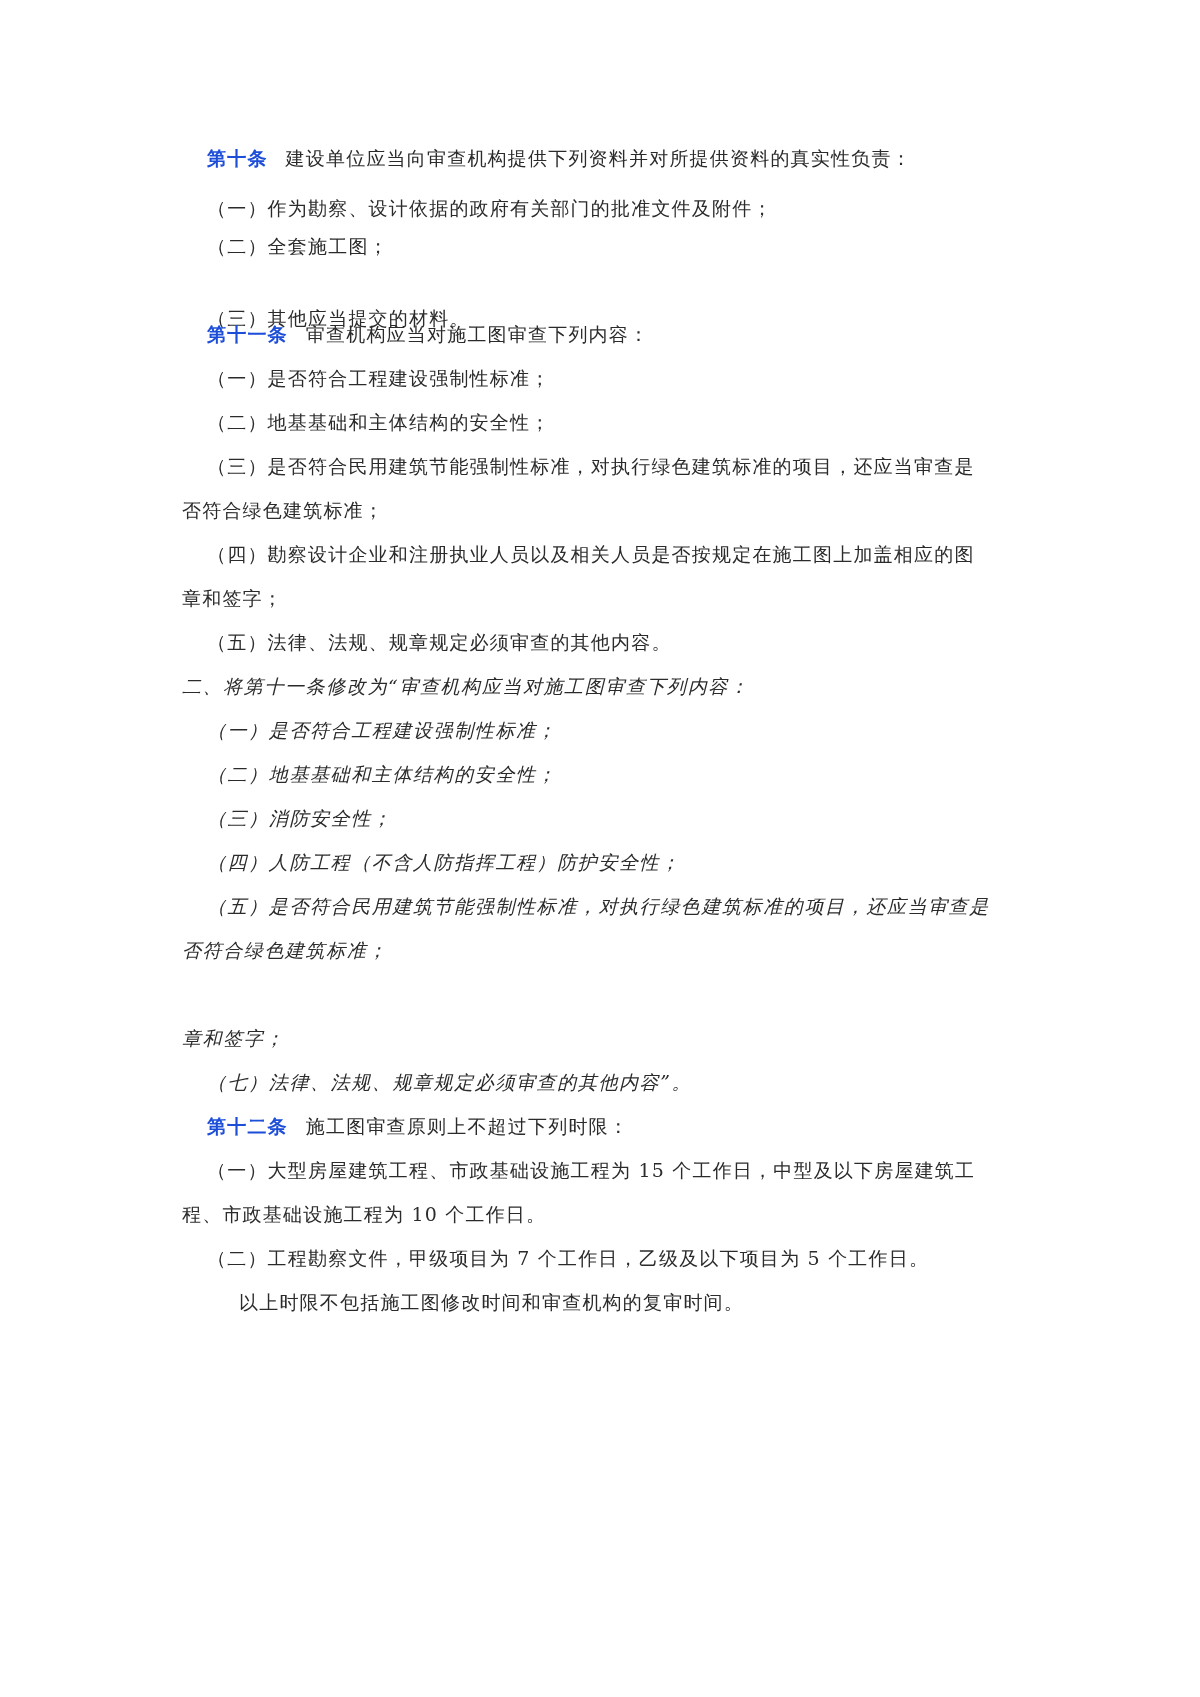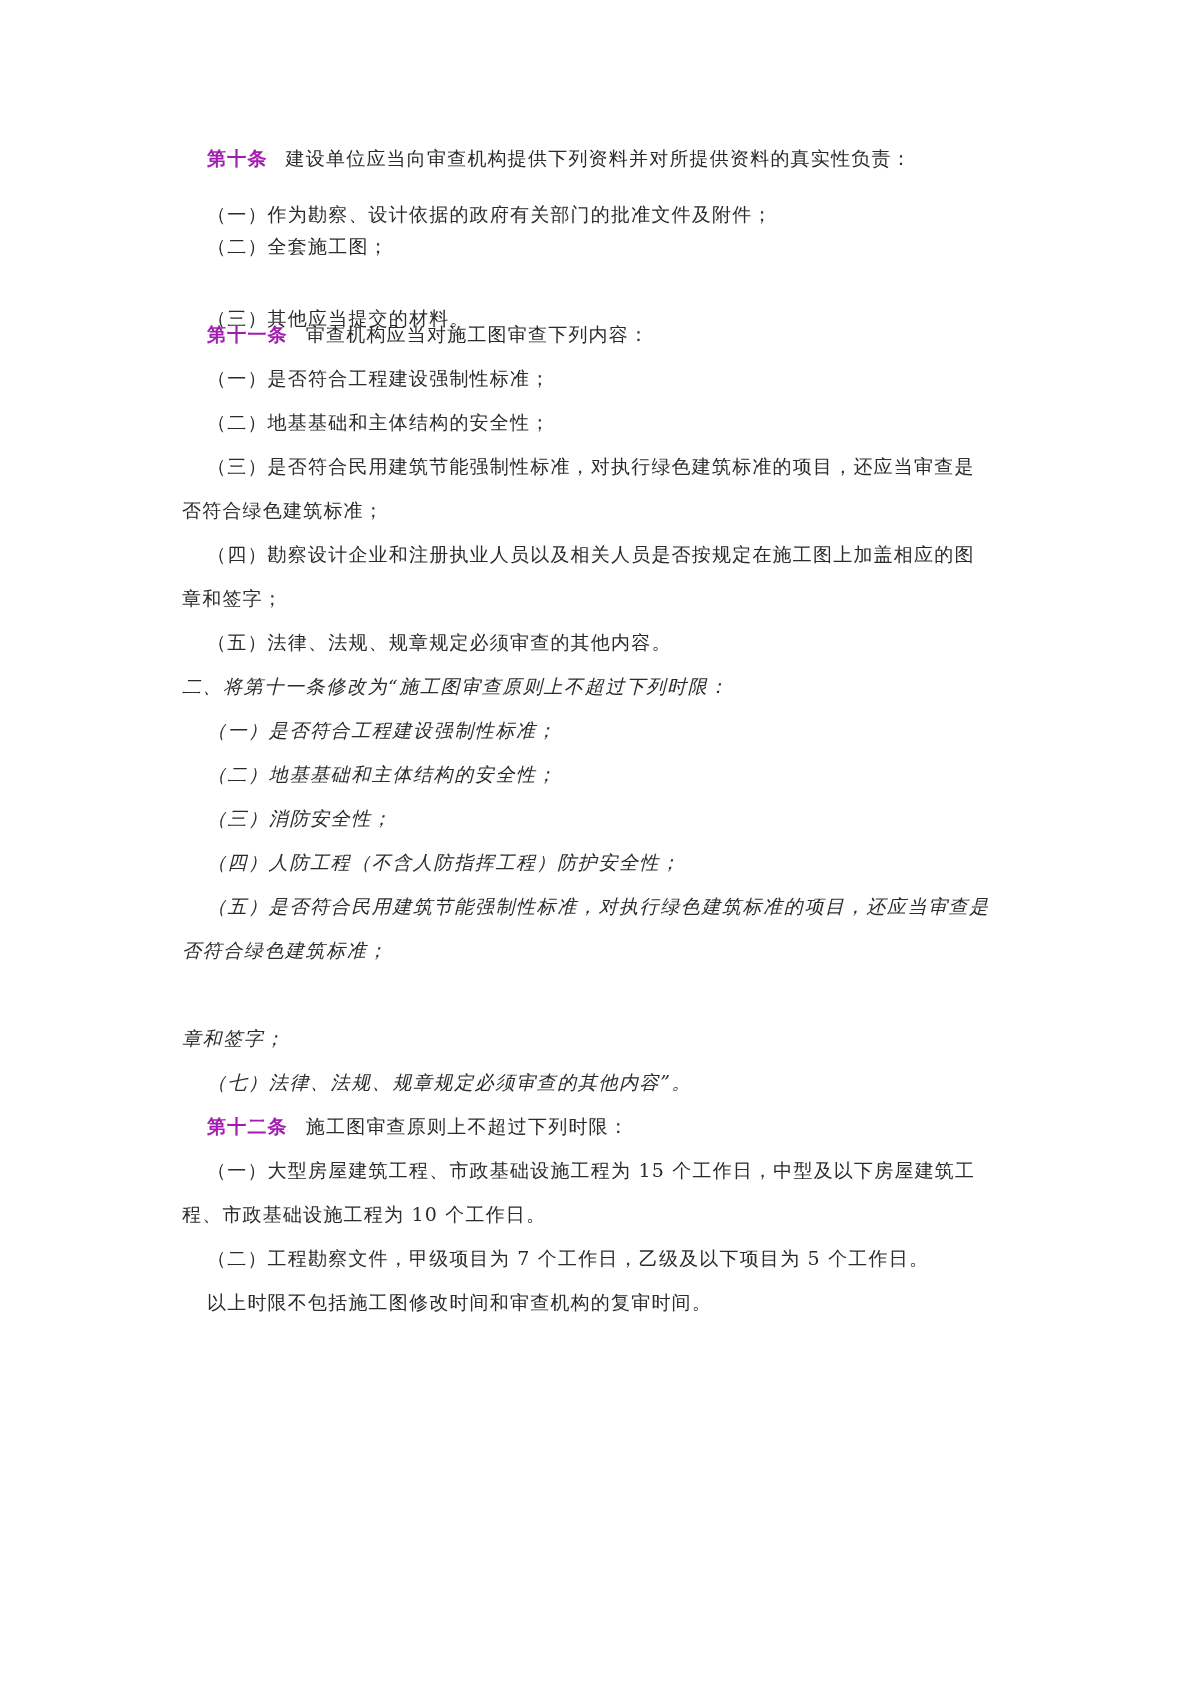--- a/index.html
+++ b/index.html
@@ -8,58 +8,58 @@
     position: absolute; left: 0; top: 0; width: 1200px; height: 1697px;
     background: #ffffff; color: #2b2b2b;
     font-family: "DejaVu Serif", "Liberation Serif", serif;
   }
   .line {
     position: absolute; white-space: nowrap;
     font-size: 19px; line-height: 24px; letter-spacing: 1.2px;
   }
   .ind2 { left: 207px; }
   .noind { left: 182px; }
-  .bold { font-weight: bold; color: #a21caf; }
+  .bold { font-weight: bold; color: #1d4ed8; }
   .ital { font-style: italic; font-family: "DejaVu Serif", "Liberation Serif", serif; letter-spacing: 1.6px; }
   .gap { display: inline-block; width: 18px; }
 </style>
 </head>
 <body>
 
 <div class="page">
 
   <div class="line ind2" style="top:146px;">
     <span class="bold">第十条</span><span class="gap"></span><span>建设单位应当向审查机构提供下列资料并对所提供资料的真实性负责：</span>
   </div>
-  <div class="line ind2" style="top:202px;text-align:right;">（一）作为勘察、设计依据的政府有关部门的批准文件及附件；</div>
+  <div class="line ind2" style="top:196px;text-align:right;">（一）作为勘察、设计依据的政府有关部门的批准文件及附件；</div>
   <div class="line ind2" style="top:234px;">（二）全套施工图；</div>
   <div class="line ind2" style="top:294px;margin-top:12px;">（三）其他应当提交的材料。</div>
 
   <div class="line ind2" style="top:322px;">
     <span class="bold">第十一条</span><span class="gap"></span><span>审查机构应当对施工图审查下列内容：</span>
   </div>
   <div class="line ind2" style="top:366px;">（一）是否符合工程建设强制性标准；</div>
   <div class="line ind2" style="top:410px;">（二）地基基础和主体结构的安全性；</div>
   <div class="line ind2" style="top:454px;">（三）是否符合民用建筑节能强制性标准，对执行绿色建筑标准的项目，还应当审查是</div>
   <div class="line noind" style="top:498px;">否符合绿色建筑标准；</div>
   <div class="line ind2" style="top:542px;">（四）勘察设计企业和注册执业人员以及相关人员是否按规定在施工图上加盖相应的图</div>
   <div class="line noind" style="top:586px;">章和签字；</div>
   <div class="line ind2" style="top:630px;">（五）法律、法规、规章规定必须审查的其他内容。</div>
 
-  <div class="line noind ital" style="top:674px;">二、将第十一条修改为“施工图审查原则上不超过下列时限：</div>
+  <div class="line noind ital" style="top:674px;">二、将第十一条修改为“审查机构应当对施工图审查下列内容：</div>
   <div class="line ind2 ital" style="top:718px;">（一）是否符合工程建设强制性标准；</div>
   <div class="line ind2 ital" style="top:762px;">（二）地基基础和主体结构的安全性；</div>
   <div class="line ind2 ital" style="top:806px;text-align:center;">（三）消防安全性；</div>
   <div class="line ind2 ital" style="top:850px;">（四）人防工程（不含人防指挥工程）防护安全性；</div>
   <div class="line ind2 ital" style="top:894px;">（五）是否符合民用建筑节能强制性标准，对执行绿色建筑标准的项目，还应当审查是</div>
   <div class="line noind ital" style="top:938px;">否符合绿色建筑标准；</div>
   <div class="line noind ital" style="top:1026px;">章和签字；</div>
   <div class="line ind2" style="top:1114px;">
     <span class="bold">第十二条</span><span class="gap"></span><span>施工图审查原则上不超过下列时限：</span>
   </div>
 
   <div class="line ind2 ital" style="top:1070px;">（七）法律、法规、规章规定必须审查的其他内容”。</div>
   <div class="line ind2" style="top:1158px;">（一）大型房屋建筑工程、市政基础设施工程为 15 个工作日，中型及以下房屋建筑工</div>
   <div class="line noind" style="top:1202px;">程、市政基础设施工程为 10 个工作日。</div>
   <div class="line ind2" style="top:1246px;">（二）工程勘察文件，甲级项目为 7 个工作日，乙级及以下项目为 5 个工作日。</div>
-  <div class="line ind2" style="top:1290px;">以上时限不包括施工图修改时间和审查机构的复审时间。</div>
+  <div class="line ind2" style="top:1290px;margin-left:32px;">以上时限不包括施工图修改时间和审查机构的复审时间。</div>
 
 </div>
 
 </body></html>

